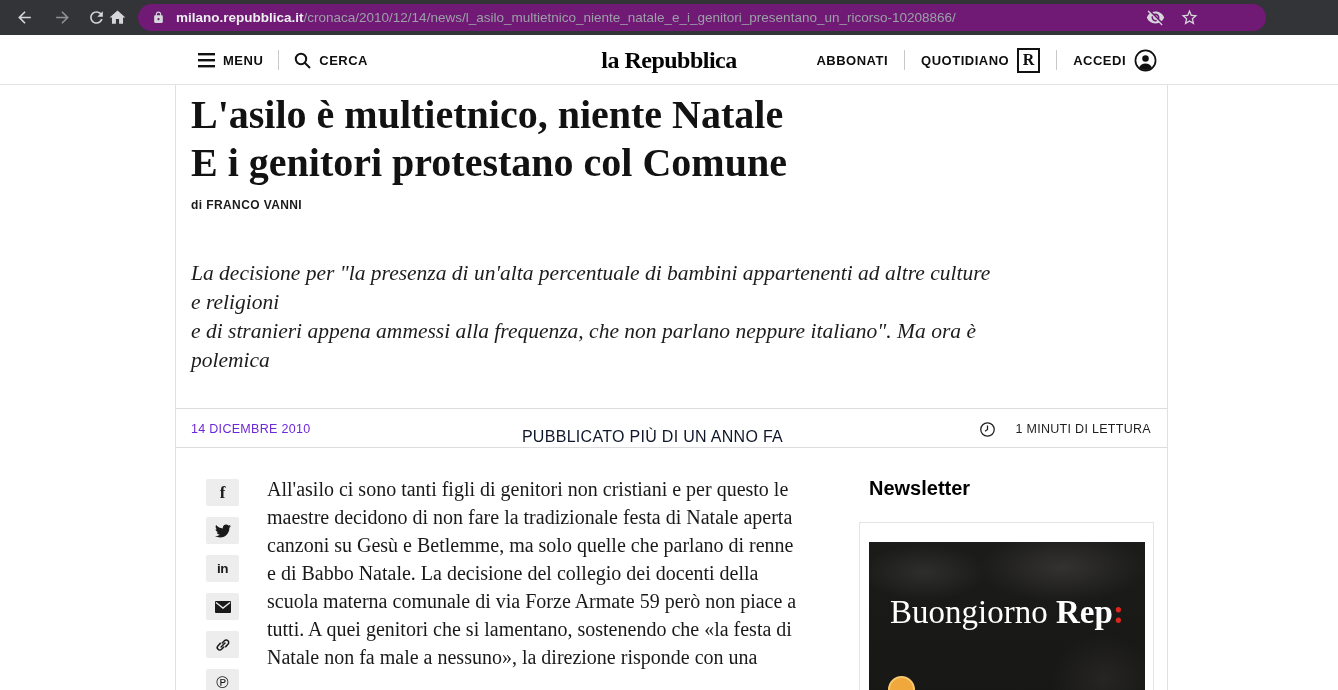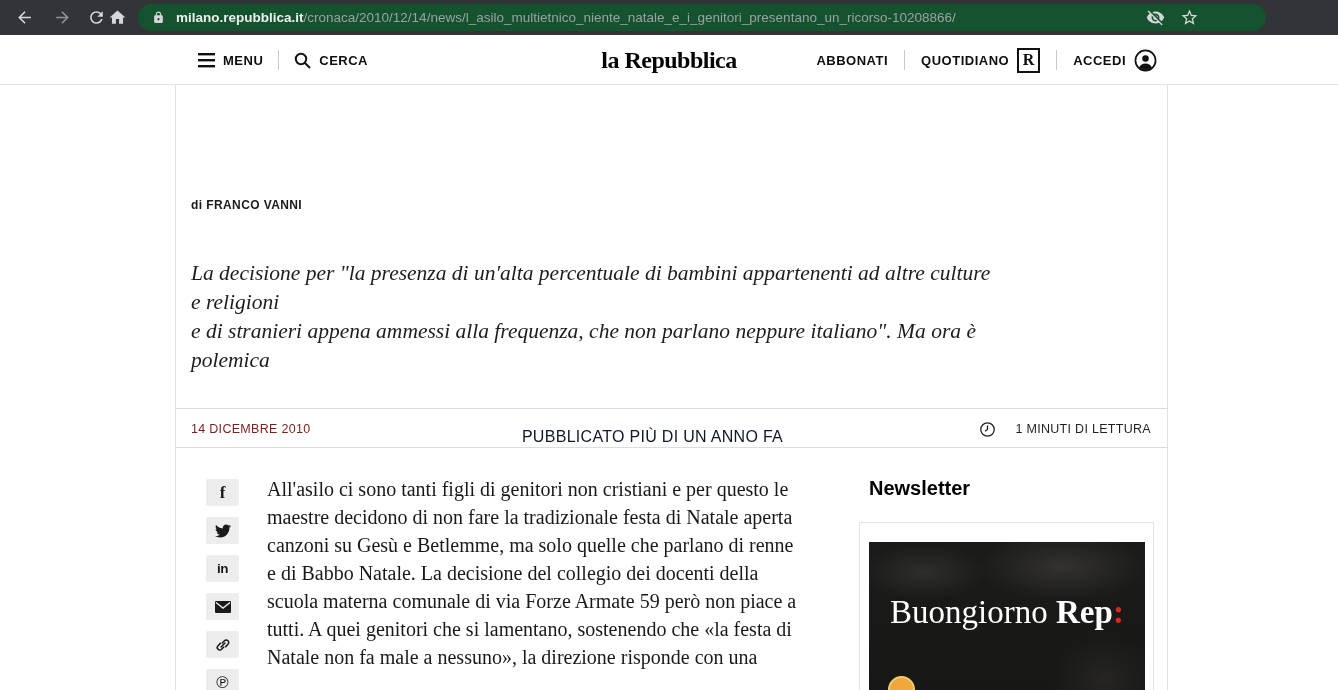--- a/index.html
+++ b/index.html
@@ -6,21 +6,21 @@
   html,body { width:1338px; height:690px; overflow:hidden; background:#fff;
               font-family:"Liberation Sans", sans-serif; position:relative; }
 
   
   .chrome { position:absolute; left:0; top:0; width:1338px; height:35px; background:#333438; }
   .nav-btn { position:absolute; top:7px; width:21px; height:21px; display:flex;
              align-items:center; justify-content:center; cursor:pointer; }
   .nav-btn svg { width:19px; height:19px; fill:#d5d7da; }
   .nav-btn.dim svg { fill:#8e9195; }
   .omnibox { position:absolute; left:138px; top:4px; width:1128px; height:27px;
-             background:#14532d; border-radius:14px; display:flex; align-items:center; }
+             background:#701a75; border-radius:14px; display:flex; align-items:center; }
   .lock-wrap { position:absolute; left:14px; top:6px; width:15px; height:15px; }
   .lock-wrap svg { width:13px; height:13px; fill:#d5d7da; }
   .url { position:absolute; left:38px; top:0; height:27px; line-height:27px;
          font-size:13.5px; white-space:nowrap; }
   .url .domain { color:#eceef0; font-weight:700; }
   .url .path   { color:#9aa0a6; }
   .pill-icon { position:absolute; top:4px; width:19px; height:19px; }
   .pill-icon svg { width:19px; height:19px; fill:#d5d7da; }
 
   
@@ -47,21 +47,21 @@
            font-weight:700; font-size:40px; line-height:48px; color:#121212; white-space:nowrap; }
   .byline { position:absolute; left:15px; top:113px; font-size:12px; font-weight:700;
             letter-spacing:0.4px; color:#1a1a1a; }
   .standfirst { position:absolute; left:15px; top:174px; font-family:"Liberation Serif", serif;
                 font-style:italic; font-size:21.5px; line-height:29px; color:#1c1c1c; }
   .standfirst div { white-space:nowrap; }
 
   .meta-row { position:absolute; left:0; top:323px; width:100%; height:40px;
               border-top:1px solid #dcdcdc; border-bottom:1px solid #dcdcdc; }
   .meta-date { position:absolute; left:15px; top:0; height:40px; line-height:40px;
-               font-size:12.5px; letter-spacing:0.3px; color:#7f1d1d; }
+               font-size:12.5px; letter-spacing:0.3px; color:#6d28d9; }
   .meta-note { position:absolute; left:50%; transform:translateX(-50%); margin-left:-19px;
                top:8px; height:40px; line-height:40px; font-size:16px; letter-spacing:0.3px;
                color:#0f172a; white-space:nowrap; }
   .meta-read { position:absolute; right:16px; top:0; height:40px; display:flex;
                align-items:center; gap:19px; font-size:12.5px; letter-spacing:0.3px; color:#1f1f1f; }
   .meta-read svg { width:17px; height:17px; stroke:#1f1f1f; fill:none; stroke-width:1.8; }
 
   
   .social { position:absolute; left:30px; top:394px; display:flex; flex-direction:column; gap:11px; }
   .soc-btn { width:33px; height:27px; background:#ededed; border-radius:2px; cursor:pointer;
@@ -175,20 +175,24 @@
         <circle cx="12" cy="12" r="10.5" fill="none" stroke="#111" stroke-width="1.8"></circle>
         <circle cx="12" cy="10" r="3.4" fill="#111"></circle>
         <path d="M12 15.2c-2.9 0-5.4 1.5-6.7 3.8 1.8 1.8 4.1 2.9 6.7 2.9s4.9-1.1 6.7-2.9c-1.3-2.3-3.8-3.8-6.7-3.8z" fill="#111"></path>
       </svg>
     </div>
   </div>
 </div>
 
 <div class="container">
 
+  <div class="title">
+    <div>L'asilo è multietnico, niente Natale</div>
+    <div>E i genitori protestano col Comune</div>
+  </div>
 
   <div class="byline">di FRANCO VANNI</div>
 
   <div class="standfirst">
     <div>La decisione per "la presenza di un'alta percentuale di bambini appartenenti ad altre culture</div>
     <div>e religioni</div>
     <div>e di stranieri appena ammessi alla frequenza, che non parlano neppure italiano". Ma ora è</div>
     <div>polemica</div>
   </div>
 

